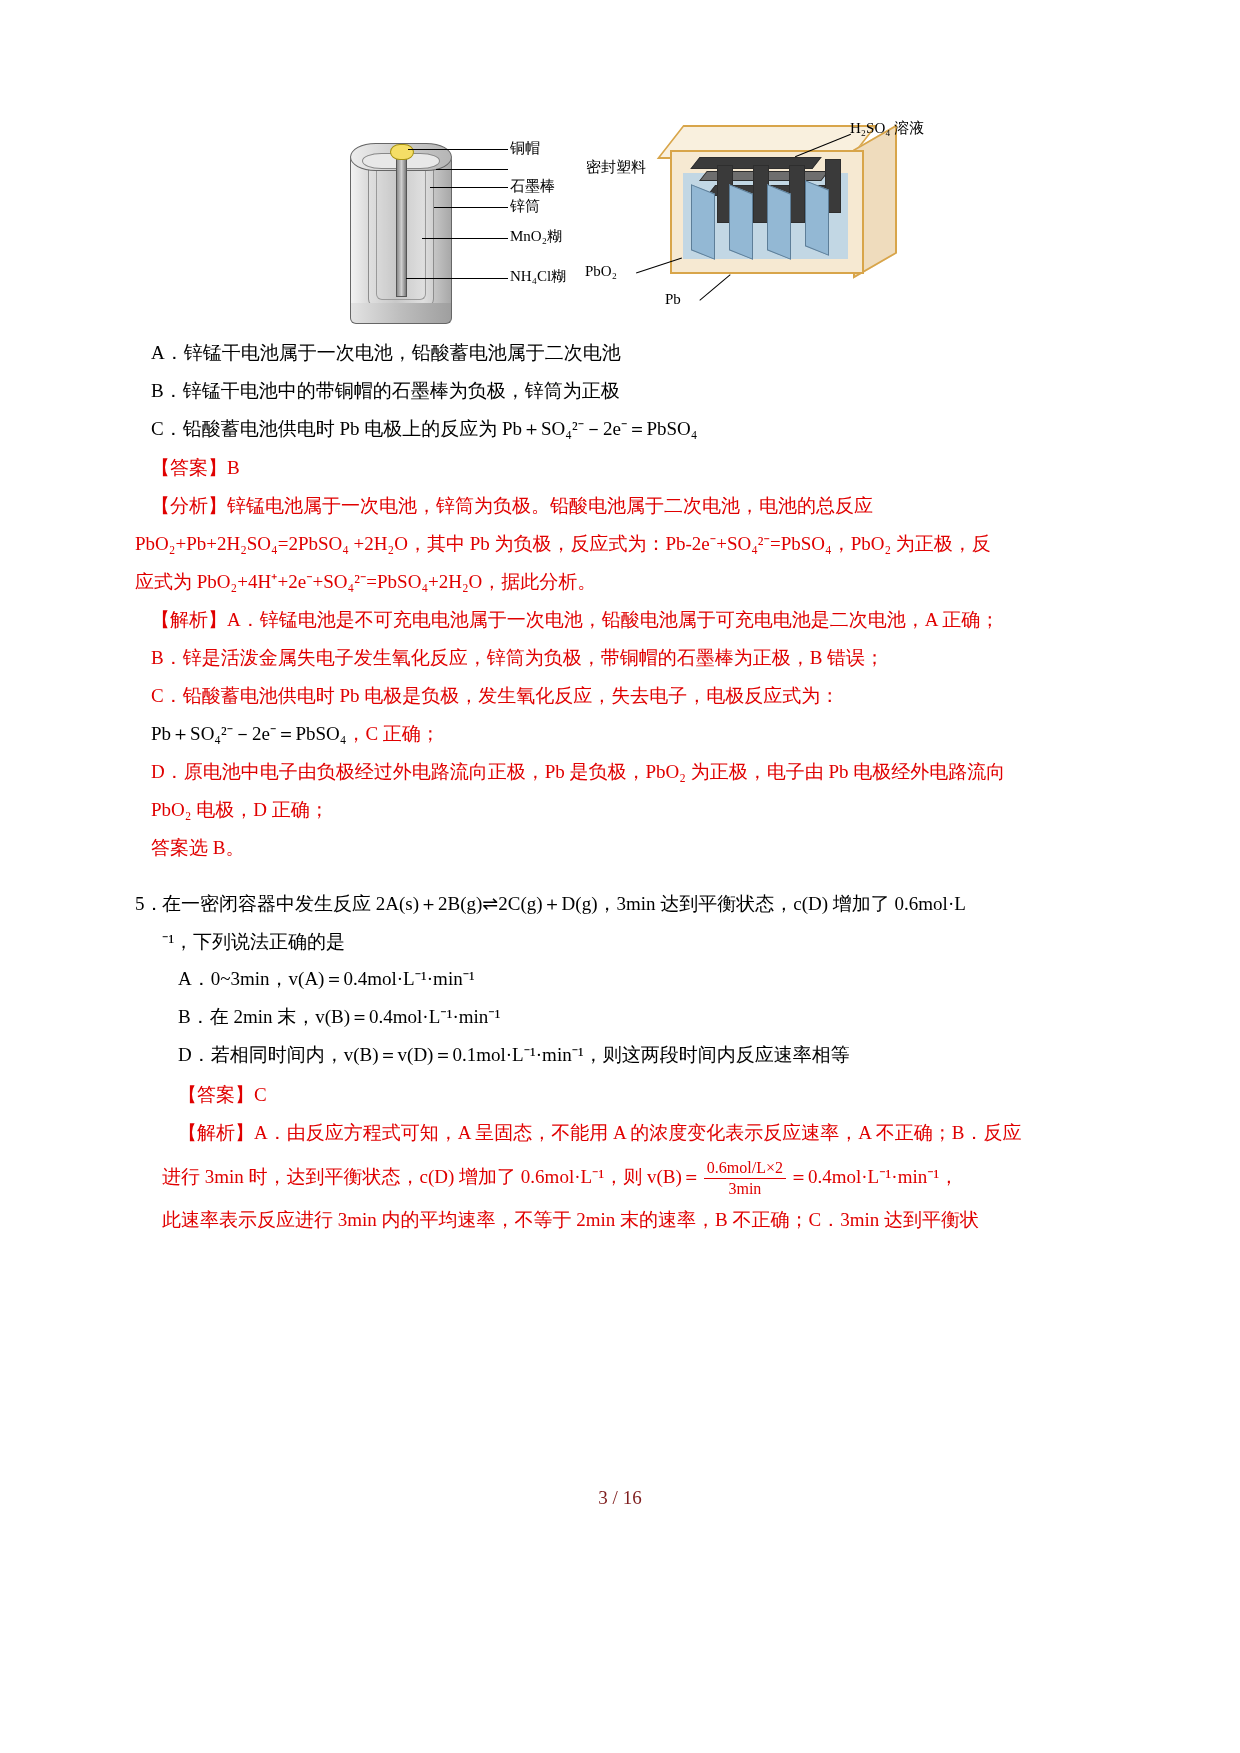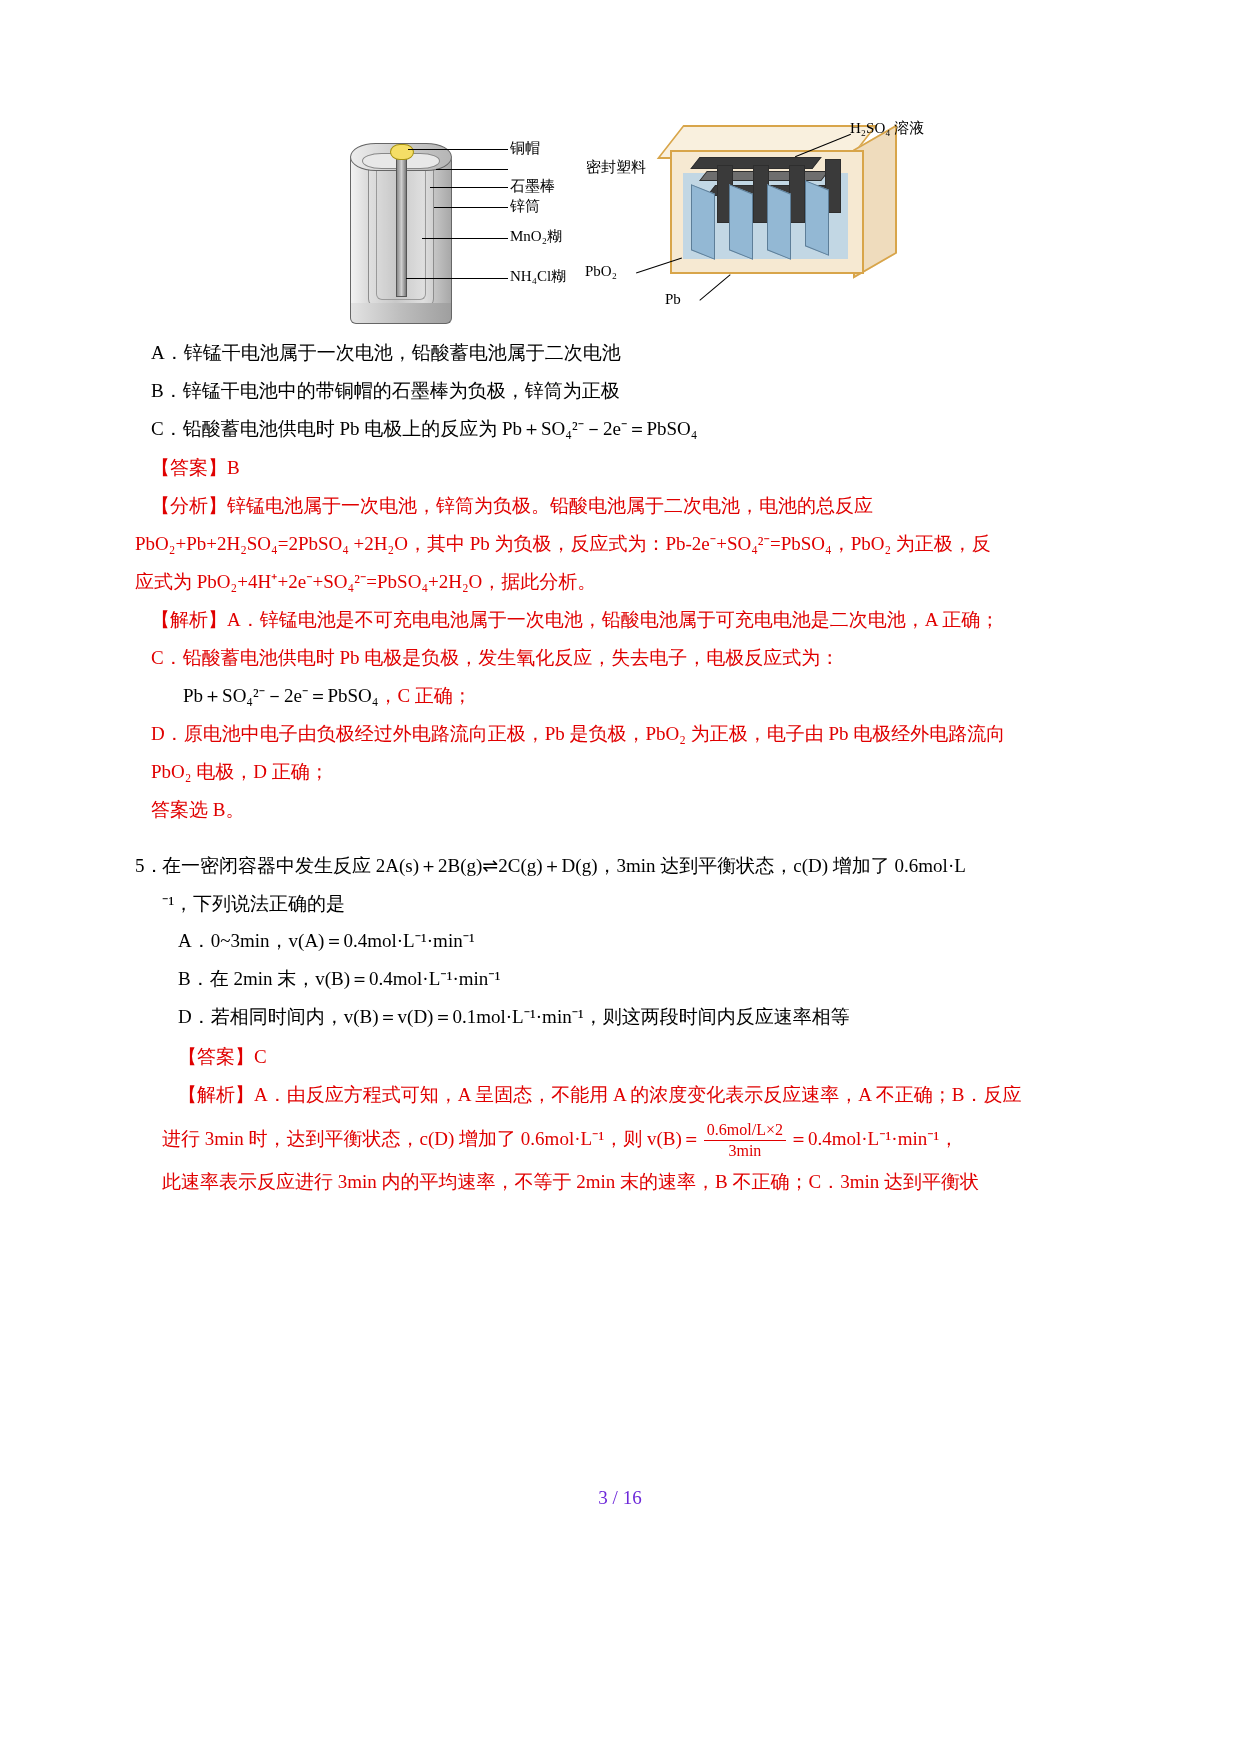--- a/index.html
+++ b/index.html
@@ -90,34 +90,34 @@
     position:absolute;background:#4f4f4f;border:1px solid #2e2e2e;
   }
   .plate-l{background:#6e6e6e;}
   .plate-d{background:#3a3a3a;}
   
   .opt{
     font-size:19px;line-height:1.9;margin:0 0 2px 0;
     padding-left:16px;
   }
   .redline{font-size:19px;line-height:2.0;color:#e00000;margin:0;}
-  .blackinline{color:#000;margin-left:32px;}
+  .blackinline{color:#000;}
   .q{
     font-size:19px;line-height:2.0;margin:18px 0 0 0;position:relative;
   }
   .qnum{position:absolute;left:-27px;top:0;font-size:19px;}
   .frac{
     display:inline-block;vertical-align:middle;text-align:center;
     font-size:16px;line-height:1.25;margin:0 3px;
   }
   .frac .num{display:block;border-bottom:1px solid #e00000;padding:0 3px;}
   .frac .den{display:block;padding:0 3px;}
   .pagenum{
     position:absolute;left:0;right:0;top:1487px;text-align:center;
-    font-size:19px;color:#6d28d9;
+    font-size:19px;color:#7f1d1d;
   }
 </style>
 </head>
 <body>
 
 <div class="page">
   <div class="content">
 
     <div class="figures">
 
@@ -184,20 +184,21 @@
 
     <div class="redline" style="padding-left:16px;">
       <span>【分析】</span><span>锌锰电池属于一次电池，锌筒为负极。铅酸电池属于二次电池，电池的总反应</span>
     </div>
     <div class="redline">PbO₂+Pb+2H₂SO₄=2PbSO₄ +2H₂O，其中 Pb 为负极，反应式为：Pb-2e⁻+SO₄²⁻=PbSO₄，PbO₂ 为正极，反</div>
     <div class="redline">应式为 PbO₂+4H⁺+2e⁻+SO₄²⁻=PbSO₄+2H₂O，据此分析。</div>
 
     <div class="redline" style="padding-left:16px;">
       <span>【解析】</span><span>A．锌锰电池是不可充电电池属于一次电池，铅酸电池属于可充电电池是二次电池，A 正确；</span>
     </div>
+    <div class="redline" style="padding-left:16px;">B．锌是活泼金属失电子发生氧化反应，锌筒为负极，带铜帽的石墨棒为正极，B 错误；</div>
     <div class="redline" style="padding-left:16px;">C．铅酸蓄电池供电时 Pb 电极是负极，发生氧化反应，失去电子，电极反应式为：</div>
     <div class="redline" style="padding-left:16px;">
       <span class="blackinline">Pb＋SO₄²⁻－2e⁻＝PbSO₄</span><span>，C 正确；</span>
     </div>
     <div class="redline" style="padding-left:16px;">D．原电池中电子由负极经过外电路流向正极，Pb 是负极，PbO₂ 为正极，电子由 Pb 电极经外电路流向</div>
     <div class="redline" style="padding-left:16px;">PbO₂ 电极，D 正确；</div>
     <div class="redline" style="padding-left:16px;">答案选 B。</div>
 
     <div class="q" style="margin-left:27px;">
       <span class="qnum">5．</span>

